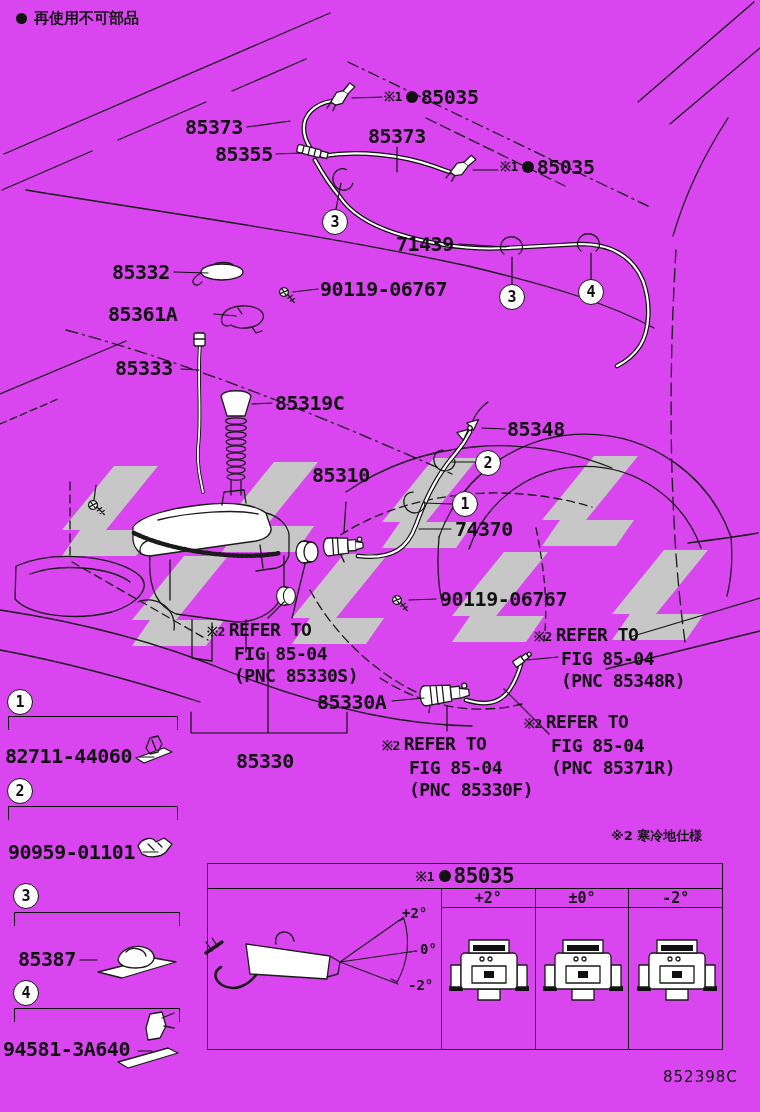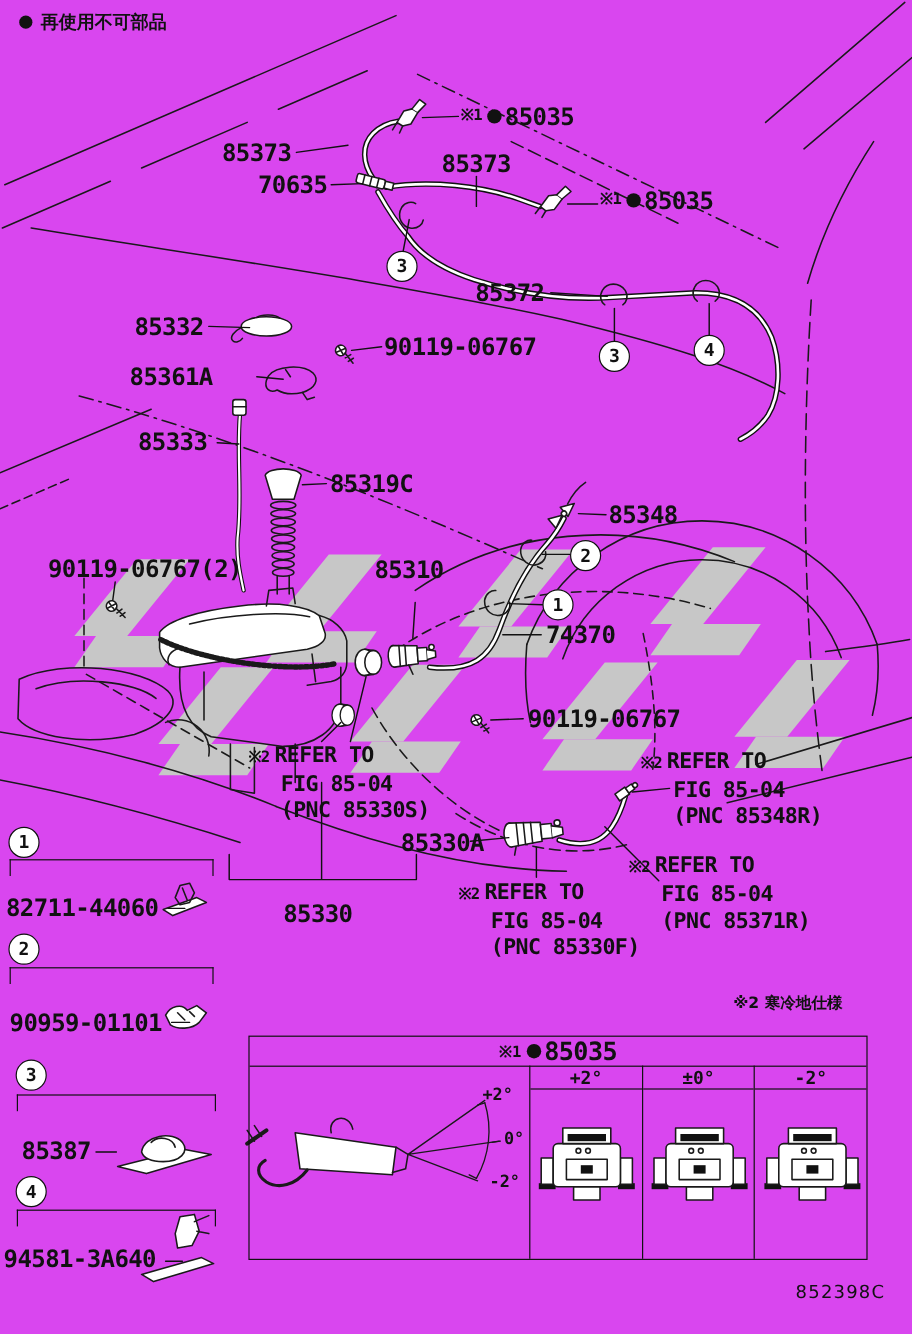--- a/index.html
+++ b/index.html
@@ -313,64 +313,61 @@
 
 <div class="lbl" style="left:384px;top:86px">
   <span class="star">※1</span>
   <span class="bdot"></span>
   <span>85035</span>
 </div>
 <div class="lbl" style="left:185px;top:116px">
       <span>85373</span>
     </div>
 <div class="lbl" style="left:215px;top:143px">
-      <span>70635</span>
+      <span>85355</span>
     </div>
 <div class="lbl" style="left:368px;top:125px">
       <span>85373</span>
     </div>
 <div class="lbl" style="left:500px;top:156px">
   <span class="star">※1</span>
   <span class="bdot"></span>
   <span>85035</span>
 </div>
 <div class="lbl" style="left:396px;top:233px">
-      <span>85372</span>
+      <span>71439</span>
     </div>
 <div class="lbl" style="left:112px;top:261px">
       <span>85332</span>
     </div>
 <div class="lbl" style="left:320px;top:278px">
       <span>90119-06767</span>
     </div>
 <div class="lbl" style="left:108px;top:303px">
       <span>85361A</span>
     </div>
 <div class="lbl" style="left:115px;top:357px">
       <span>85333</span>
     </div>
 <div class="lbl" style="left:275px;top:392px">
       <span>85319C</span>
     </div>
 <div class="lbl" style="left:507px;top:418px">
       <span>85348</span>
     </div>
-<div class="lbl" style="left:40px;top:463px">
-      <span>90119-06767(2)</span>
-    </div>
 <div class="lbl" style="left:312px;top:464px">
       <span>85310</span>
     </div>
 <div class="lbl" style="left:455px;top:518px">
       <span>74370</span>
     </div>
 <div class="lbl" style="left:440px;top:588px">
       <span>90119-06767</span>
     </div>
-<div class="lbl" style="left:334px;top:691px">
+<div class="lbl" style="left:317px;top:691px">
       <span>85330A</span>
     </div>
 <div class="lbl" style="left:236px;top:750px">
       <span>85330</span>
     </div>
 
 <div class="note" style="left:207px;top:619px">
   <div class="row">
         <span class="star">※2</span>
         <span>REFER TO</span>

